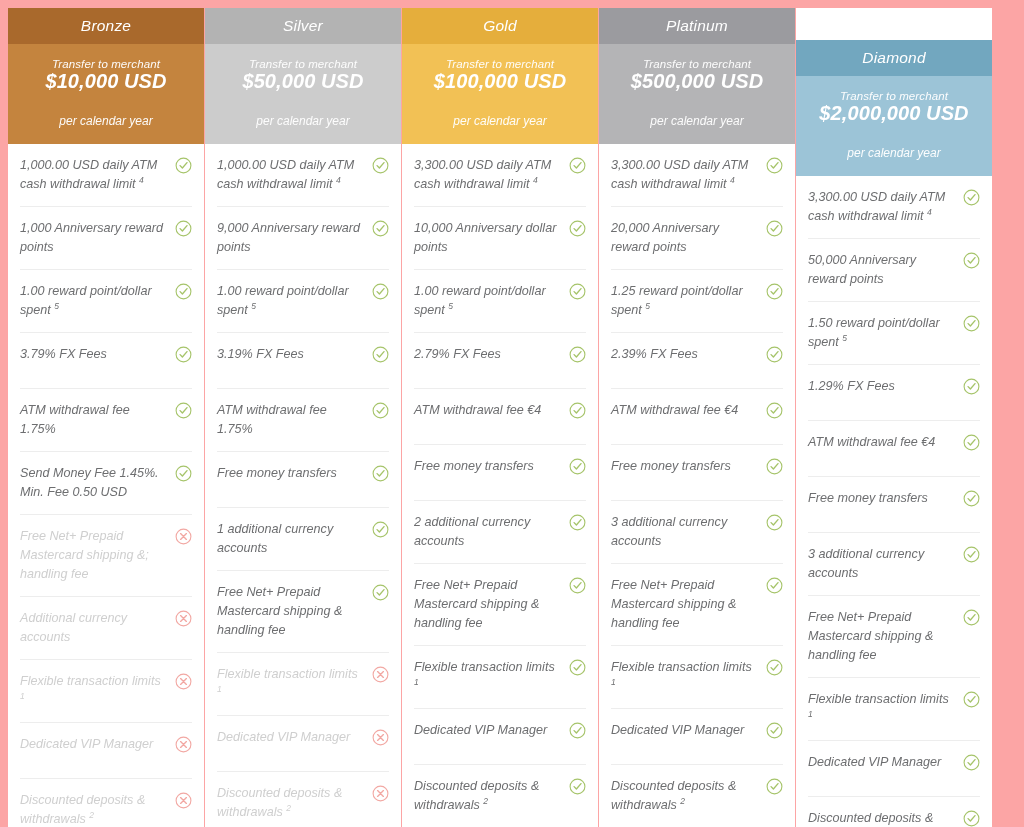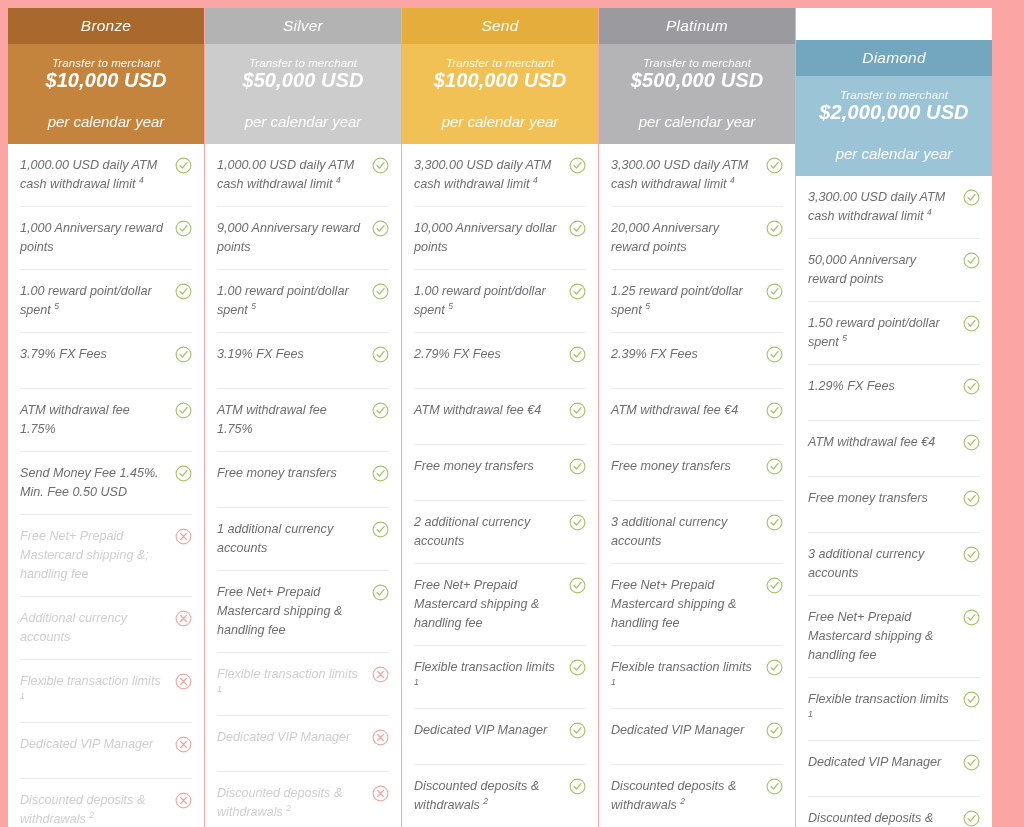--- a/index.html
+++ b/index.html
@@ -58,21 +58,21 @@
     letter-spacing: .1px;
   }
   .tier-price-amount {
     font-size: 20px;
     font-weight: 700;
     letter-spacing: .1px;
     margin-bottom: 21px;
     white-space: nowrap;
   }
   .tier-price-period {
-    font-size: 15px;
+    font-size: 12px;
     font-weight: 400;
     opacity: .97;
   }
 
   
   .feature-list {
     background: #ffffff;
     padding: 0 12px;
     flex: 1 1 auto;
   }
@@ -324,21 +324,21 @@
             <span class="icon-wrap">
               <svg viewBox="0 0 17 17" xmlns="http://www.w3.org/2000/svg">
                 <circle cx="8.5" cy="8.5" r="7.4" fill="none" stroke="#f2a8a3" stroke-width="1.1"></circle>
                 <path d="M5.6 5.6 L11.4 11.4 M11.4 5.6 L5.6 11.4" fill="none" stroke="#f2a8a3" stroke-width="1.35" stroke-linecap="round"></path>
               </svg>
             </span>
           </div>
         </div>
       </div>
       <div class="tier-card">
-        <div class="tier-title" style="background: rgb(229, 174, 60);">Send</div>
+        <div class="tier-title" style="background: rgb(229, 174, 60);">Gold</div>
         <div class="tier-price-block" style="background: rgb(242, 193, 85);">
           <div class="tier-price-label">Transfer to merchant</div>
           <div class="tier-price-amount">$100,000 USD</div>
           <div class="tier-price-period">per calendar year</div>
         </div>
         <div class="feature-list">
           <div class="feature-row">
             <div class="feature-text">3,300.00 USD daily ATM cash withdrawal limit <sup>4</sup></div>
             <span class="icon-wrap">
               <svg viewBox="0 0 17 17" xmlns="http://www.w3.org/2000/svg">

